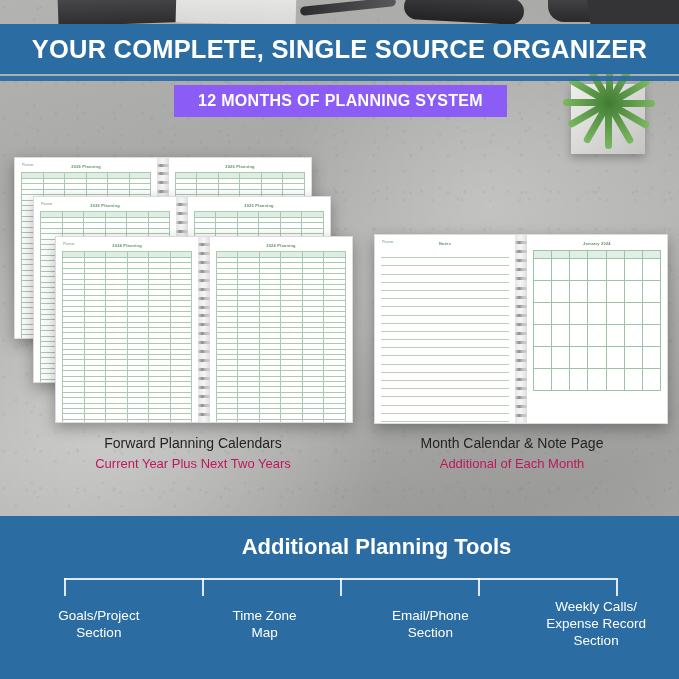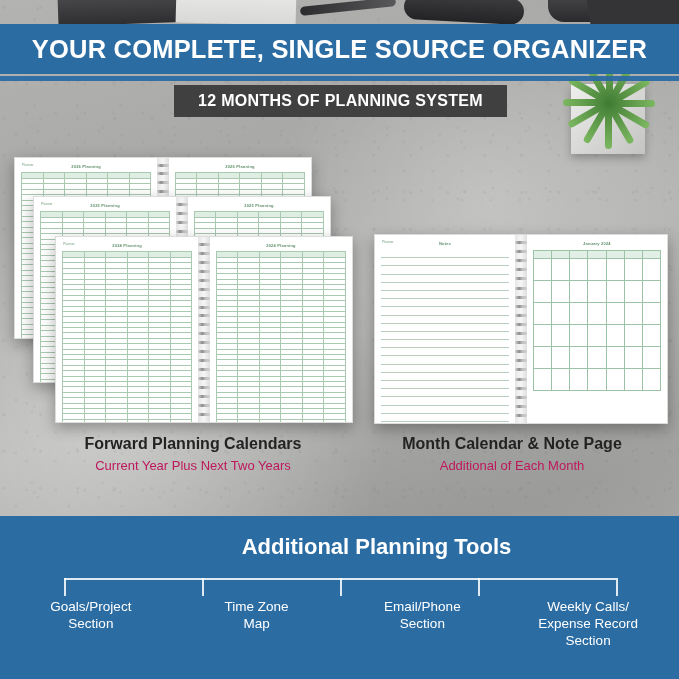--- a/index.html
+++ b/index.html
@@ -140,21 +140,21 @@
     opacity: .95;
   }
 
   
   .sub-banner {
     position: absolute;
     left: 174px;
     top: 85px;
     width: 333px;
     height: 32px;
-    background: #404040;
+    background: #8b5cf6;
     display: flex;
     align-items: center;
     justify-content: center;
   }
   .sub-banner .sb {
     color: #ffffff;
     font-size: 16px;
     font-weight: bold;
     letter-spacing: .3px;
     white-space: nowrap;
@@ -263,22 +263,22 @@
     background: #e2efe6;
   }
 
   
   .caption {
     position: absolute;
     text-align: center;
     color: #2f2f2f;
   }
   .caption .c-title {
-    font-size: 16px;
-    font-weight: bold;
+    font-size: 14px;
+    font-weight: normal;
     color: #232323;
     display: block;
     white-space: nowrap;
   }
   .caption .c-sub {
     font-size: 13px;
     color: #be185d;
     display: block;
     margin-top: 5px;
     white-space: nowrap;
@@ -322,25 +322,26 @@
   }
   .conn-v {
     position: absolute;
     top: 0;
     width: 1.5px;
     height: 18px;
     background: rgba(255,255,255,.85);
   }
   .tools {
     position: absolute;
-    left: 8px;
+    left: 16px;
     top: 82px;
     width: 663px;
     display: flex;
     justify-content: space-between;
+    align-items: center;
   }
   .tool {
     flex: 1 1 0;
     text-align: center;
     color: #ffffff;
     font-size: 13.5px;
     line-height: 17px;
     padding: 0 4px;
     box-sizing: border-box;
   }

